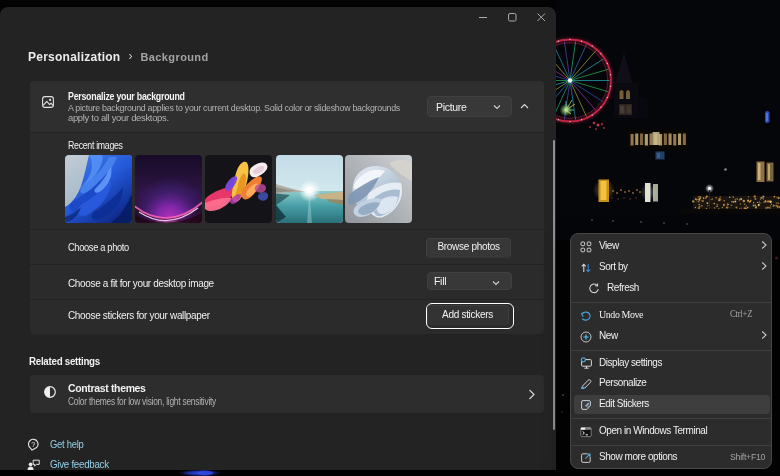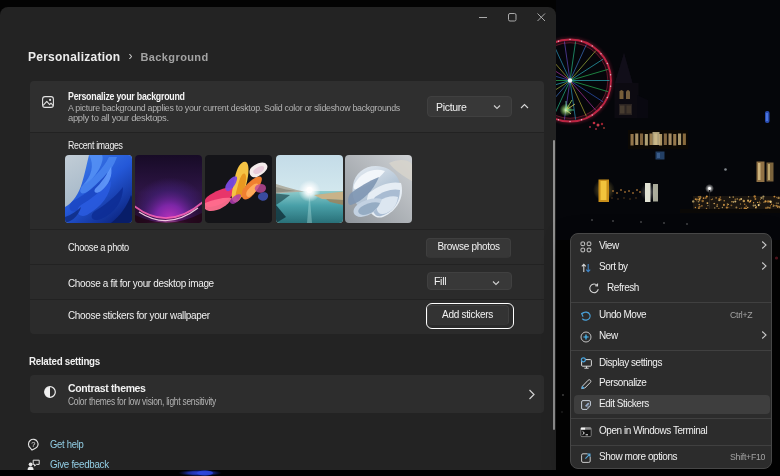--- a/index.html
+++ b/index.html
@@ -532,21 +532,21 @@
         <path d="M1.2 1 L5 4.5 L1.2 8" fill="none" stroke="#c9c9c9" stroke-width="1.1"></path>
       </svg>
 </div>
 <div class="mi" style="top:42.4px;margin-left:8px;">
 <span class="ico"><svg class="ico-s" width="12" height="12" viewBox="0 0 12 12">
           <path d="M9.4 2.6 A4.3 4.3 0 1 0 10.3 6.2" fill="none" stroke="#d8d8d8" stroke-width="1.05"></path>
           <path d="M9.6 0.4 L9.5 2.9 L7.1 2.8" fill="none" stroke="#d8d8d8" stroke-width="1.05"></path>
         </svg></span>
 <span class="txt">Refresh</span>
 </div>
-<div class="mi" style="top:69.2px;">
+<div class="mi" style="top:69.2px;font-family:Liberation Serif, serif;">
 <span class="ico"><svg class="ico-s" width="12" height="12" viewBox="0 0 12 12">
           <path d="M1.6 3.6 L4.3 2.5 M1.6 3.6 L2.9 6.3 M1.8 3.5 C4.6 1.2 8.6 1.9 9.8 4.4 C11 7 9.4 9.6 6.4 10.1 C5 10.3 3.6 9.9 2.6 9.0" fill="none" stroke="#4aa3dc" stroke-width="1.15" stroke-linecap="round"></path>
         </svg></span>
 <span class="txt">Undo Move</span>
 <span class="sc">Ctrl+Z</span>
 </div>
 <div class="mi" style="top:90.3px;">
 <span class="ico"><svg class="ico-s" width="12" height="12" viewBox="0 0 12 12">
           <circle cx="6" cy="6" r="5" fill="none" stroke="#c2c2c2" stroke-width="1"></circle>
           <path d="M6 3.4 L6 8.6 M3.4 6 L8.6 6" stroke="#4cc2ff" stroke-width="1.2"></path>

